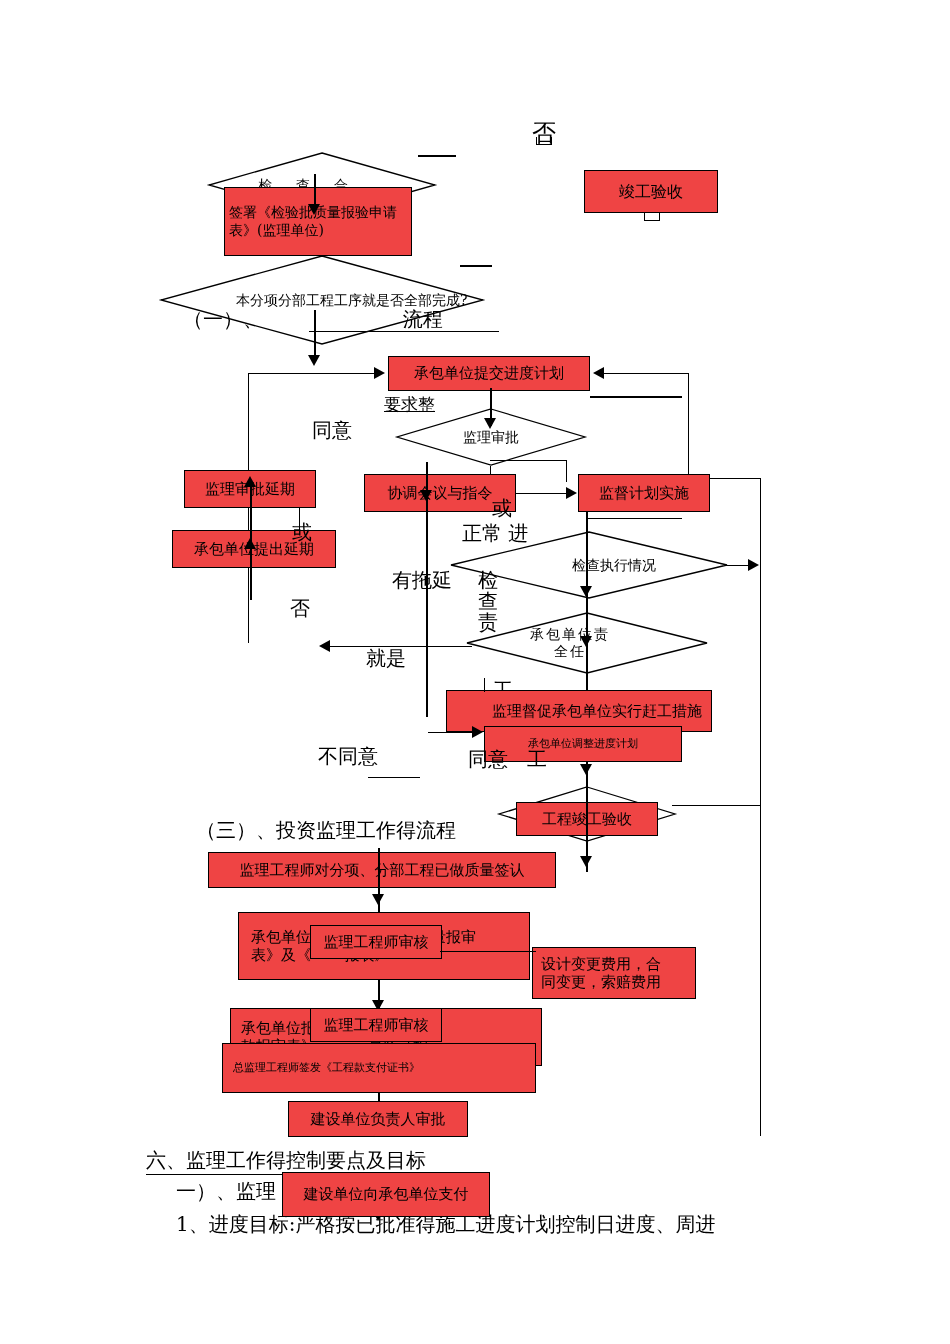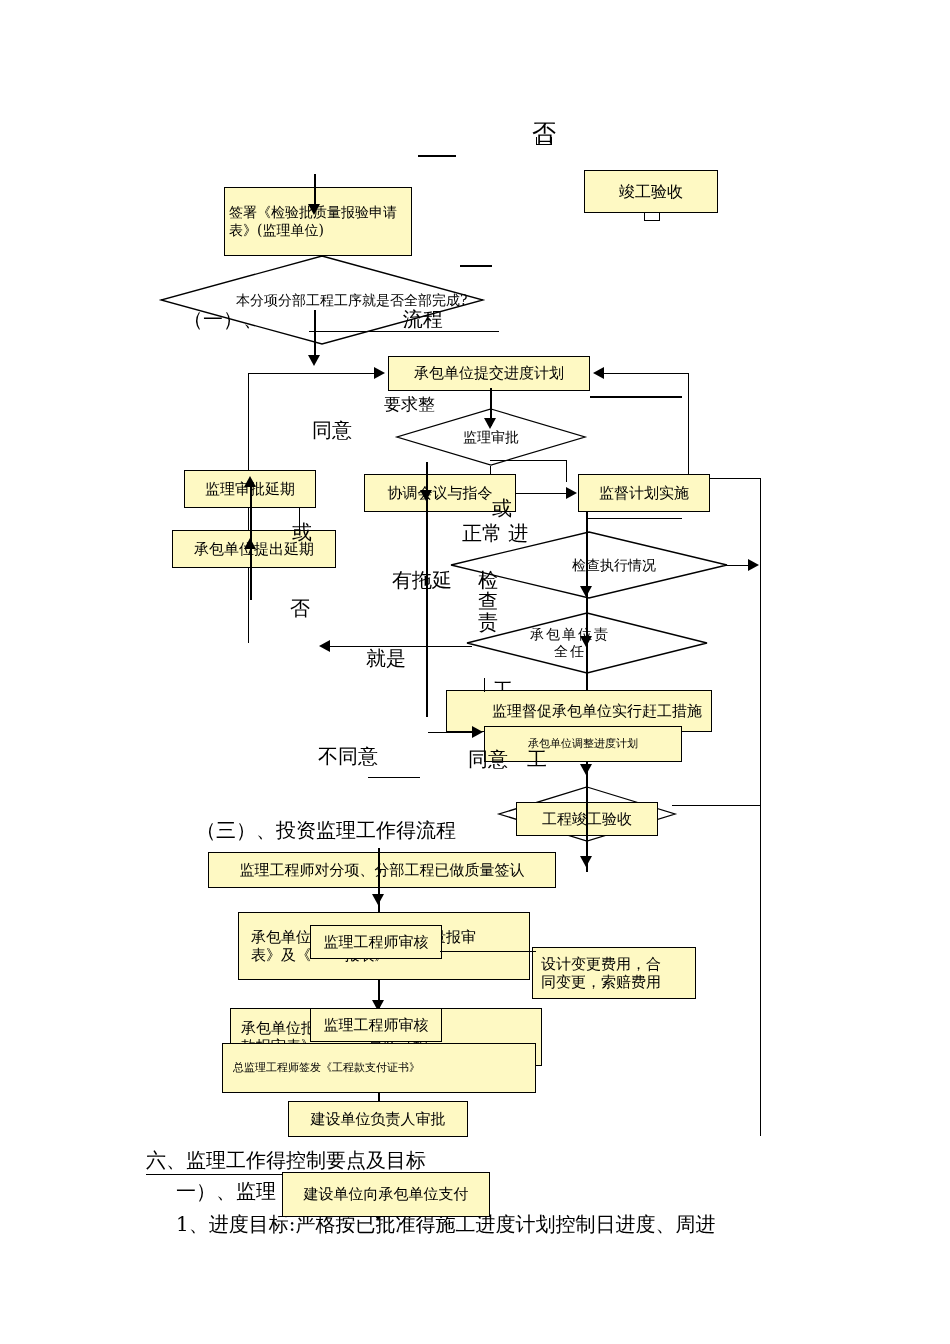--- a/index.html
+++ b/index.html
@@ -13,21 +13,21 @@
     height: 1344px;
     background: #ffffff;
     overflow: hidden;
     font-family: "DejaVu Serif", "Liberation Serif", serif;
     color: #000000;
   }
   
   .node {
     position: absolute;
     box-sizing: border-box;
-    background: #fef9c3;
+    background: #ef4444;
     border: 1px solid #000000;
     display: flex;
     align-items: center;
     justify-content: center;
     text-align: center;
     line-height: 1.22;
     padding: 2px 4px;
     font-size: 14px;
     white-space: pre-wrap;
   }
@@ -121,20 +121,26 @@
   .mid-sp { letter-spacing: 2px; }
 </style>
 </head>
 <body>
 
 <div id="page">
 
   <div class="freetext" style="left:532px; top:118px; font-size:24px;">否</div>
   <div class="hline thick" style="left:418px; top:155px; width:38px;"></div>
 
+  <div class="dia lbl-mid-left" style="left:208px; top:152px; width:228px; height:66px;">
+    <svg width="228" height="66" viewBox="0 0 228 66">
+      <polygon points="114,1 227,33 114,65 1,33" fill="#ffffff" stroke="#000000" stroke-width="1.3"></polygon>
+    </svg>
+    <div class="dlabel wide-sp">检  查  合</div>
+  </div>
 
   <div class="node left" style="left:224px; top:187px; width:188px; height:69px; font-size:14px;">签署《检验批质量报验申请表》(监理单位)</div>
 
   <div class="vline thick" style="left:314px; top:174px; height:36px;"></div>
   <div class="arrow down" style="left:308px; top:204px;"></div>
 
   <div class="node" style="left:584px; top:170px; width:134px; height:43px; font-size:16px;">竣工验收</div>
   <div class="stub" style="left:644px; top:213px; width:14px; height:7px;"></div>
   <div class="stub" style="left:536px; top:137px; width:14px; height:7px;"></div>
 
@@ -157,21 +163,21 @@
   <div class="hline" style="left:248px; top:373px; width:128px;"></div>
   <div class="arrow right" style="left:374px; top:367px;"></div>
   <div class="vline" style="left:248px; top:373px; height:270px;"></div>
 
   <div class="hline" style="left:604px; top:373px; width:84px;"></div>
   <div class="arrow left" style="left:593px; top:367px;"></div>
   <div class="vline" style="left:688px; top:373px; height:110px;"></div>
   <div class="arrow down" style="left:682px; top:476px;"></div>
   <div class="hline thick" style="left:590px; top:396px; width:92px;"></div>
 
-  <div class="freetext md" style="left:384px; top:394px;">要求整</div>
+  <div class="freetext md" style="left:384px; top:394px;text-decoration:underline;">要求整</div>
 
   <div class="freetext" style="left:312px; top:418px;">同意</div>
 
   <div class="dia" style="left:396px; top:408px; width:190px; height:58px;">
     <svg width="190" height="58" viewBox="0 0 190 58">
       <polygon points="95,1 189,29 95,57 1,29" fill="none" stroke="#000000" stroke-width="1.3"></polygon>
     </svg>
     <div class="dlabel">监理审批</div>
   </div>
   <div class="vline thick" style="left:490px; top:388px; height:38px;"></div>

